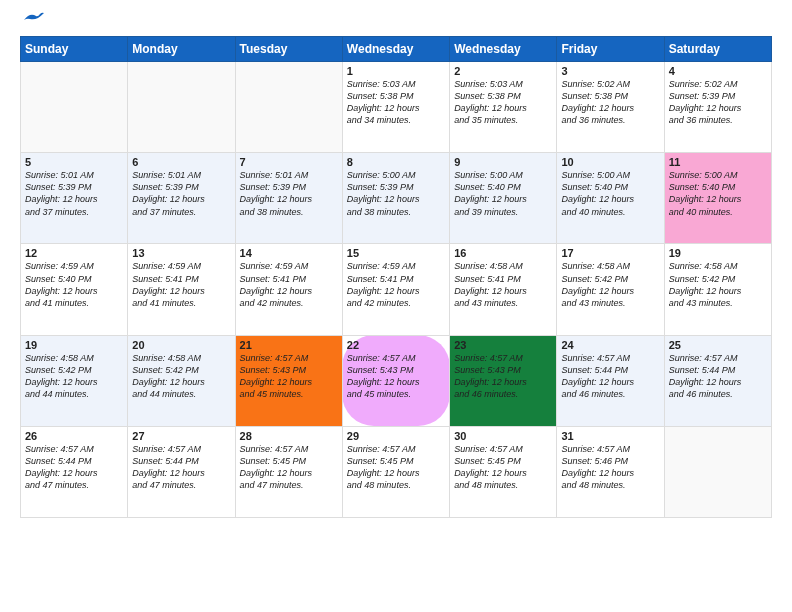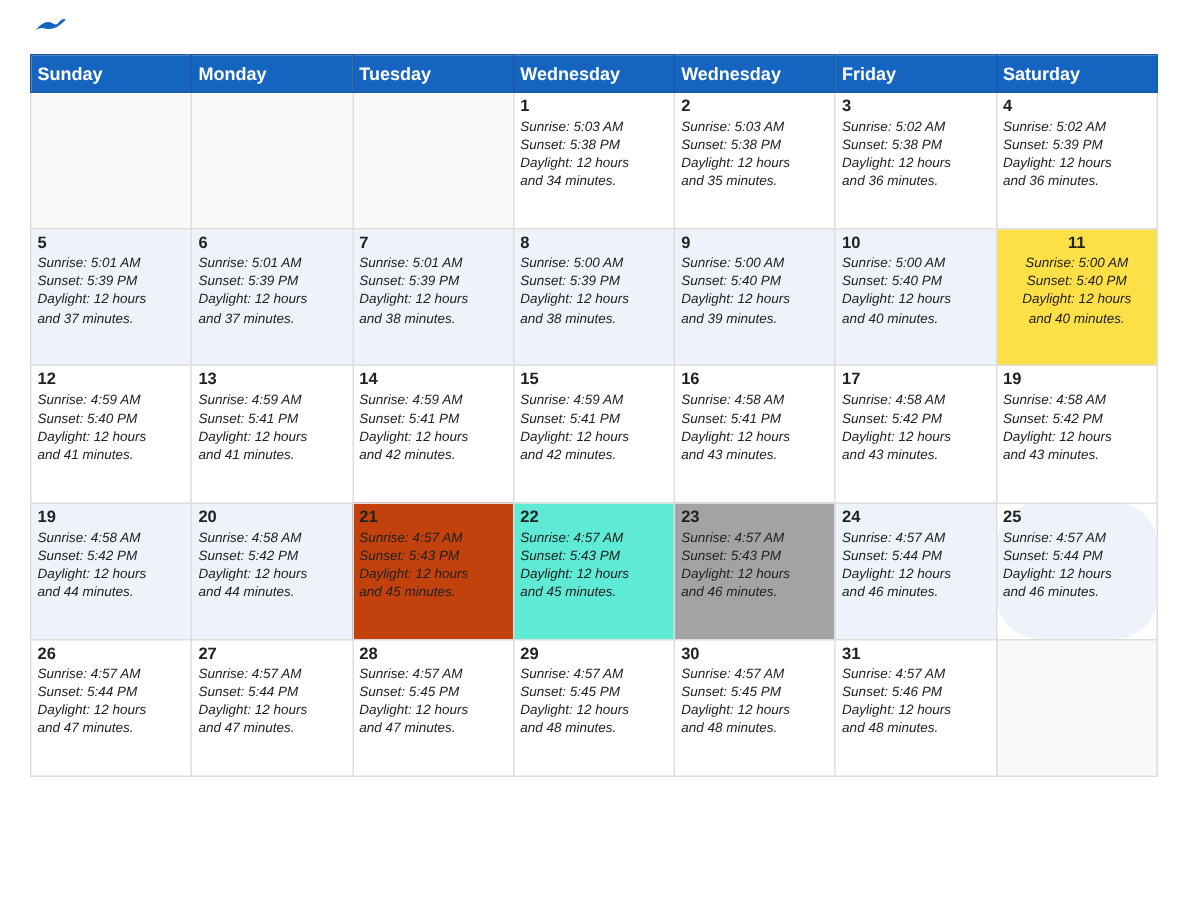--- a/index.html
+++ b/index.html
@@ -157,21 +157,21 @@
             <div class="cell-text" style="font-size: 9px; line-height: 1.35;">Sunrise: 5:00 AM<br>Sunset: 5:39 PM<br>Daylight: 12 hours<br>and 38 minutes.</div>
           </td>
           <td style="background: rgb(238, 243, 251);">
             <span class="day-num">9</span>
             <div class="cell-text" style="font-size: 9px; line-height: 1.35;">Sunrise: 5:00 AM<br>Sunset: 5:40 PM<br>Daylight: 12 hours<br>and 39 minutes.</div>
           </td>
           <td style="background: rgb(238, 243, 251);">
             <span class="day-num">10</span>
             <div class="cell-text" style="font-size: 9px; line-height: 1.35;">Sunrise: 5:00 AM<br>Sunset: 5:40 PM<br>Daylight: 12 hours<br>and 40 minutes.</div>
           </td>
-          <td style="background: #fde047; text-align: center;">
+          <td style="background: #f9a8d4;">
             <span class="day-num">11</span>
             <div class="cell-text" style="font-size: 9px; line-height: 1.35;">Sunrise: 5:00 AM<br>Sunset: 5:40 PM<br>Daylight: 12 hours<br>and 40 minutes.</div>
           </td>
         </tr>
         <tr>
           <td>
             <span class="day-num">12</span>
             <div class="cell-text" style="font-size: 9px; line-height: 1.35;">Sunrise: 4:59 AM<br>Sunset: 5:40 PM<br>Daylight: 12 hours<br>and 41 minutes.</div>
           </td>
           <td>
@@ -201,37 +201,37 @@
         </tr>
         <tr>
           <td style="background: rgb(238, 243, 251);">
             <span class="day-num">19</span>
             <div class="cell-text" style="font-size: 9px; line-height: 1.35;">Sunrise: 4:58 AM<br>Sunset: 5:42 PM<br>Daylight: 12 hours<br>and 44 minutes.</div>
           </td>
           <td style="background: rgb(238, 243, 251);">
             <span class="day-num">20</span>
             <div class="cell-text" style="font-size: 9px; line-height: 1.35;">Sunrise: 4:58 AM<br>Sunset: 5:42 PM<br>Daylight: 12 hours<br>and 44 minutes.</div>
           </td>
-          <td style="background: #c2410c;">
+          <td style="background: #f97316;">
             <span class="day-num">21</span>
             <div class="cell-text" style="font-size: 9px; line-height: 1.35;">Sunrise: 4:57 AM<br>Sunset: 5:43 PM<br>Daylight: 12 hours<br>and 45 minutes.</div>
           </td>
-          <td style="background: #5eead4;">
+          <td style="background: #f0abfc; border-radius: 32px;">
             <span class="day-num">22</span>
             <div class="cell-text" style="font-size: 9px; line-height: 1.35;">Sunrise: 4:57 AM<br>Sunset: 5:43 PM<br>Daylight: 12 hours<br>and 45 minutes.</div>
           </td>
-          <td style="background: #a3a3a3; margin-left: 35px;">
+          <td style="background: #15803d; margin-left: 35px;">
             <span class="day-num">23</span>
             <div class="cell-text" style="font-size: 9px; line-height: 1.35;">Sunrise: 4:57 AM<br>Sunset: 5:43 PM<br>Daylight: 12 hours<br>and 46 minutes.</div>
           </td>
           <td style="background: rgb(238, 243, 251);">
             <span class="day-num">24</span>
             <div class="cell-text" style="font-size: 9px; line-height: 1.35;">Sunrise: 4:57 AM<br>Sunset: 5:44 PM<br>Daylight: 12 hours<br>and 46 minutes.</div>
           </td>
-          <td style="background: rgb(238, 243, 251); border-radius: 29px;">
+          <td style="background: rgb(238, 243, 251);">
             <span class="day-num">25</span>
             <div class="cell-text" style="font-size: 9px; line-height: 1.35;">Sunrise: 4:57 AM<br>Sunset: 5:44 PM<br>Daylight: 12 hours<br>and 46 minutes.</div>
           </td>
         </tr>
         <tr>
           <td>
             <span class="day-num">26</span>
             <div class="cell-text" style="font-size: 9px; line-height: 1.35;">Sunrise: 4:57 AM<br>Sunset: 5:44 PM<br>Daylight: 12 hours<br>and 47 minutes.</div>
           </td>
           <td>

